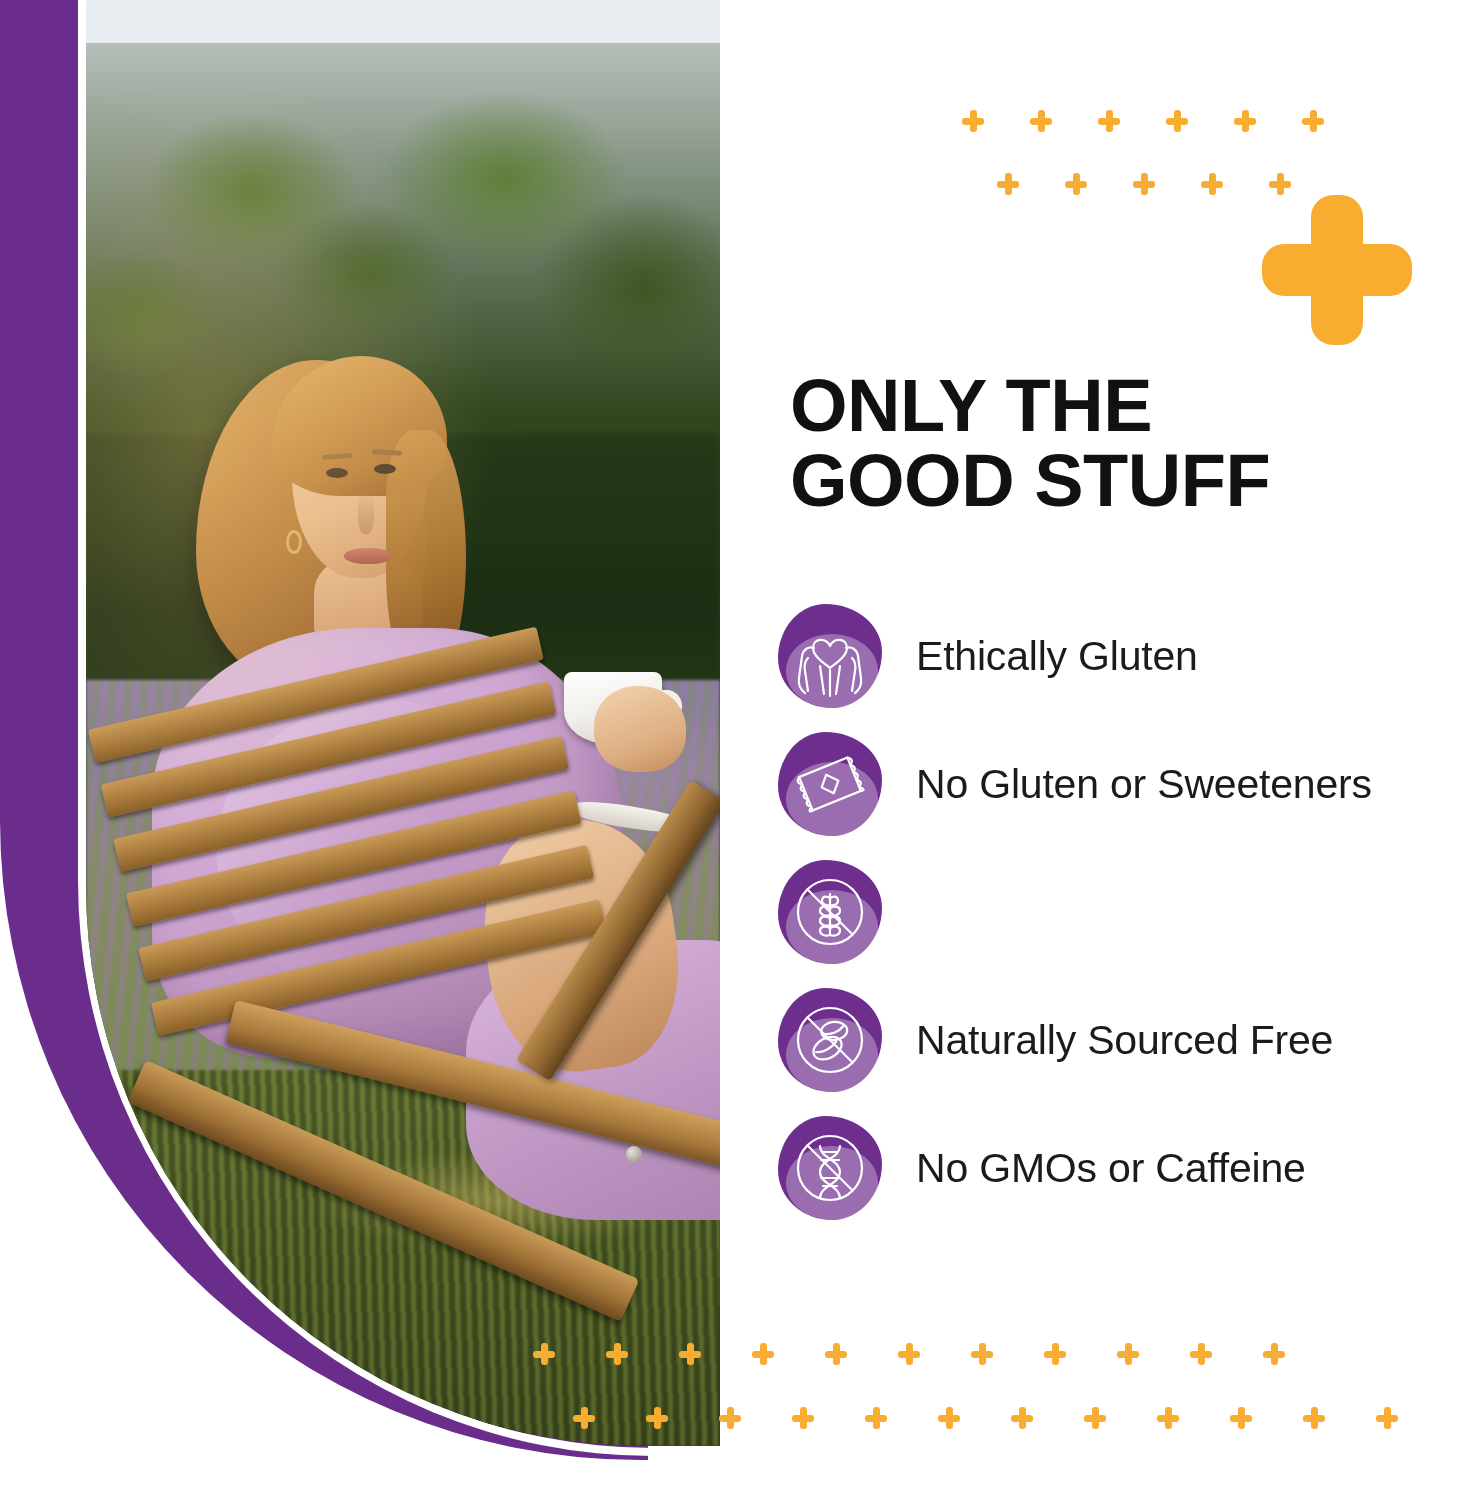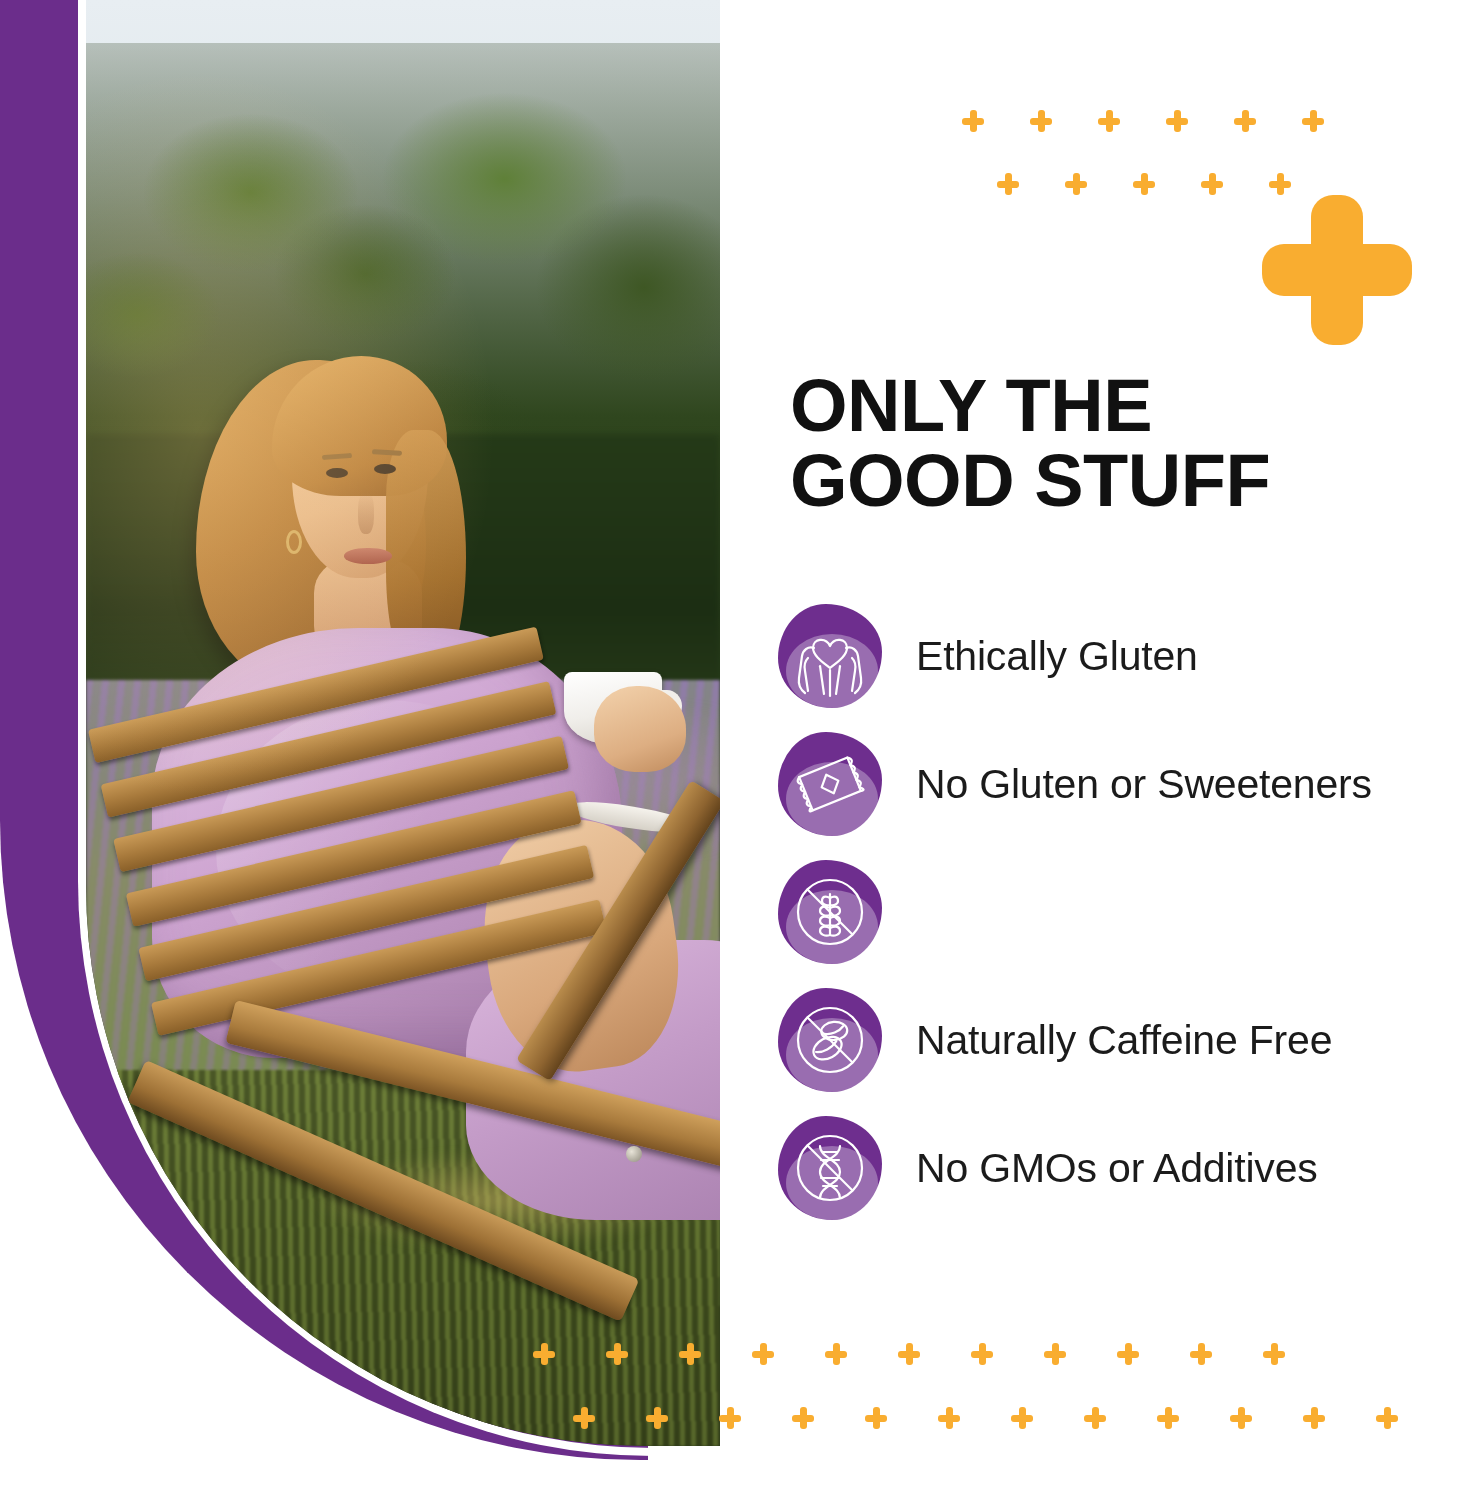--- a/index.html
+++ b/index.html
@@ -481,38 +481,38 @@
     <circle fill="none" stroke="#ffffff" stroke-width="2.2" stroke-linecap="round" stroke-linejoin="round" cx="52" cy="52" r="32"></circle>
     <path fill="none" stroke="#ffffff" stroke-width="2.2" stroke-linecap="round" stroke-linejoin="round" d="M30 30 L74 74"></path>
     <g transform="rotate(-28 52 52)">
       <ellipse fill="none" stroke="#ffffff" stroke-width="2.2" stroke-linecap="round" stroke-linejoin="round" cx="46" cy="58" rx="15" ry="10"></ellipse>
       <path fill="none" stroke="#ffffff" stroke-width="2.2" stroke-linecap="round" stroke-linejoin="round" d="M34 56 c6 4 16 4 23 0"></path>
       <ellipse fill="none" stroke="#ffffff" stroke-width="2.2" stroke-linecap="round" stroke-linejoin="round" cx="60" cy="46" rx="13" ry="9" transform="rotate(24 60 46)"></ellipse>
       <path fill="none" stroke="#ffffff" stroke-width="2.2" stroke-linecap="round" stroke-linejoin="round" d="M50 44 c5 4 14 5 20 2"></path>
     </g>
             </svg>
           </div>
-          <div class="feature-label">Naturally Caffeine Free</div>
+          <div class="feature-label">Naturally Sourced Free</div>
         </div>
         <div class="feature">
           <div class="badge">
             <div class="badge-blob"></div>
             <div class="badge-light"></div>
             <svg viewBox="0 0 104 104">
     <circle fill="none" stroke="#ffffff" stroke-width="2.2" stroke-linecap="round" stroke-linejoin="round" cx="52" cy="52" r="32"></circle>
     <path fill="none" stroke="#ffffff" stroke-width="2.2" stroke-linecap="round" stroke-linejoin="round" d="M30 30 L74 74"></path>
     <path fill="none" stroke="#ffffff" stroke-width="2.2" stroke-linecap="round" stroke-linejoin="round" d="M42 30 c0 12 20 14 20 26 0 12 -20 14 -20 26"></path>
     <path fill="none" stroke="#ffffff" stroke-width="2.2" stroke-linecap="round" stroke-linejoin="round" d="M62 30 c0 12 -20 14 -20 26 0 12 20 14 20 26"></path>
     <path fill="none" stroke="#ffffff" stroke-width="2.2" stroke-linecap="round" stroke-linejoin="round" d="M45 36 l14 0"></path>
     <path fill="none" stroke="#ffffff" stroke-width="2.2" stroke-linecap="round" stroke-linejoin="round" d="M43 44 l18 0"></path>
     <path fill="none" stroke="#ffffff" stroke-width="2.2" stroke-linecap="round" stroke-linejoin="round" d="M43 62 l18 0"></path>
     <path fill="none" stroke="#ffffff" stroke-width="2.2" stroke-linecap="round" stroke-linejoin="round" d="M45 70 l14 0"></path>
             </svg>
           </div>
-          <div class="feature-label">No GMOs or Additives</div>
+          <div class="feature-label">No GMOs or Caffeine</div>
         </div>
       </div>
   </div>
 
   <div class="bottom-plus-layer">
     <div class="plus-row" id="bottom-plus-row-1">
         <span class="plus"></span>
         <span class="plus"></span>
         <span class="plus"></span>
         <span class="plus"></span>

